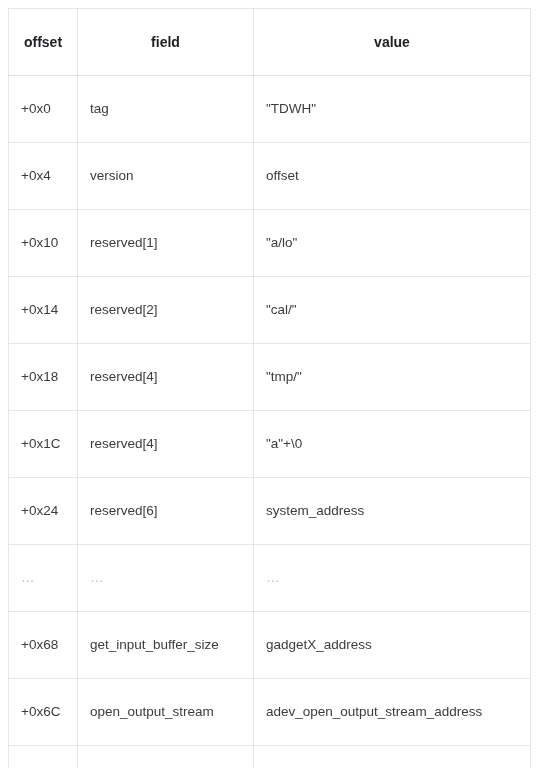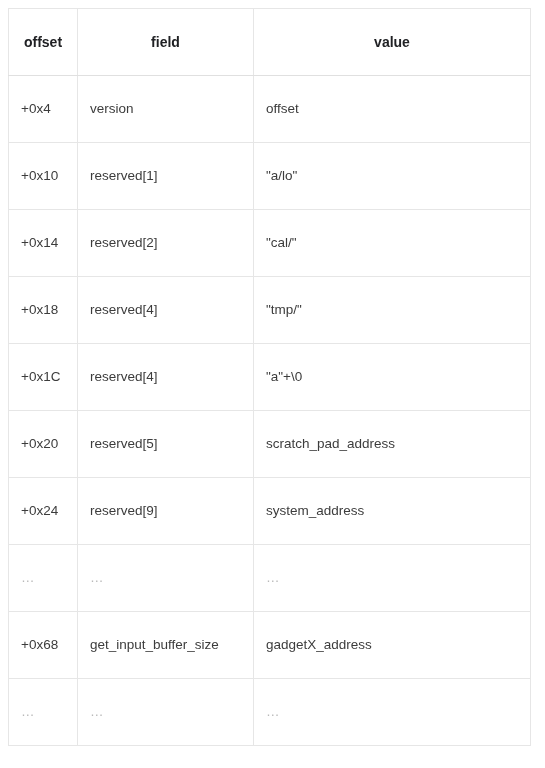--- a/index.html
+++ b/index.html
@@ -72,20 +72,25 @@
     </colgroup>
     <thead>
       <tr>
         <th>offset</th>
         <th>field</th>
         <th>value</th>
       </tr>
     </thead>
     <tbody id="table-body">
         <tr>
+          <td class="cell-offset">+0x0</td>
+          <td class="cell-field">tag</td>
+          <td class="cell-value">"TDWH"</td>
+        </tr>
+        <tr>
           <td class="cell-offset">+0x4</td>
           <td class="cell-field">version</td>
           <td class="cell-value">offset</td>
         </tr>
         <tr>
           <td class="cell-offset">+0x10</td>
           <td class="cell-field">reserved[1]</td>
           <td class="cell-value">"a/lo"</td>
         </tr>
         <tr>
@@ -97,39 +102,39 @@
           <td class="cell-offset">+0x18</td>
           <td class="cell-field">reserved[4]</td>
           <td class="cell-value">"tmp/"</td>
         </tr>
         <tr>
           <td class="cell-offset">+0x1C</td>
           <td class="cell-field">reserved[4]</td>
           <td class="cell-value">"a"+\0</td>
         </tr>
         <tr>
-          <td class="cell-offset">+0x20</td>
-          <td class="cell-field">reserved[5]</td>
-          <td class="cell-value">scratch_pad_address</td>
-        </tr>
-        <tr>
           <td class="cell-offset">+0x24</td>
-          <td class="cell-field">reserved[9]</td>
+          <td class="cell-field">reserved[6]</td>
           <td class="cell-value">system_address</td>
         </tr>
         <tr class="ellipsis-row">
           <td class="cell-offset">…</td>
           <td class="cell-field">…</td>
           <td class="cell-value">…</td>
         </tr>
         <tr>
           <td class="cell-offset">+0x68</td>
           <td class="cell-field">get_input_buffer_size</td>
           <td class="cell-value">gadgetX_address</td>
         </tr>
+        <tr>
+          <td class="cell-offset">+0x6C</td>
+          <td class="cell-field">open_output_stream</td>
+          <td class="cell-value">adev_open_output_stream_address</td>
+        </tr>
         <tr class="ellipsis-row">
           <td class="cell-offset">…</td>
           <td class="cell-field">…</td>
           <td class="cell-value">…</td>
         </tr>
       </tbody>
   </table>
 </div>
 
 </body></html>

